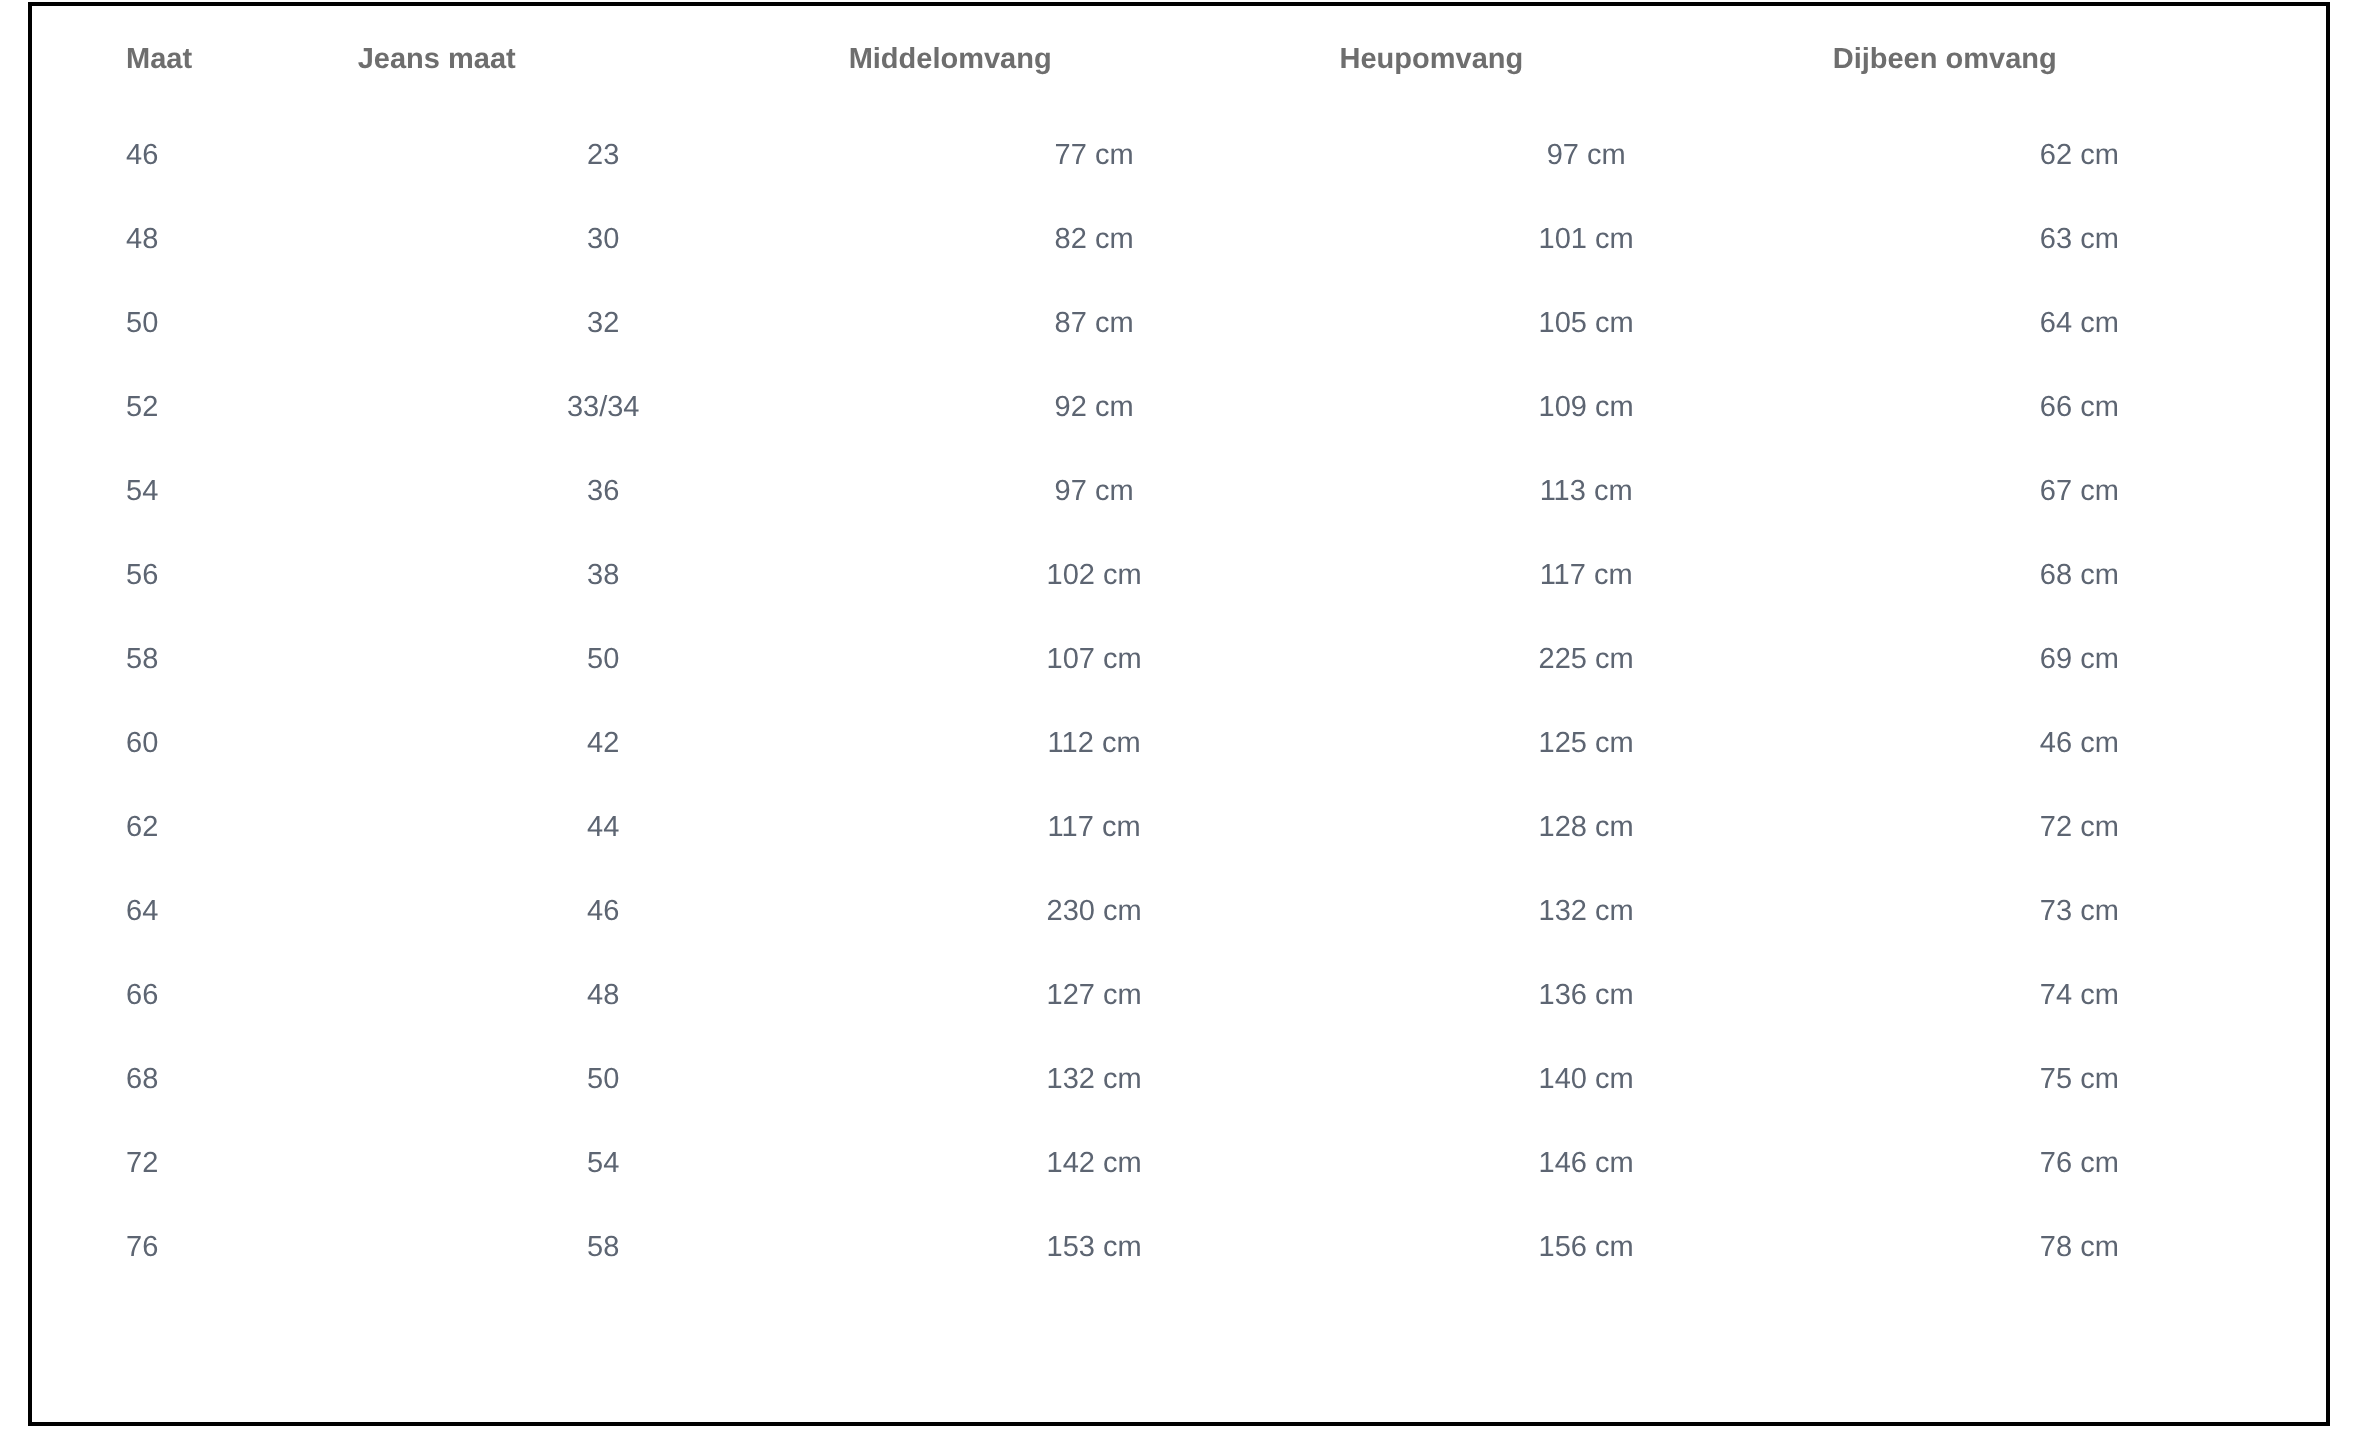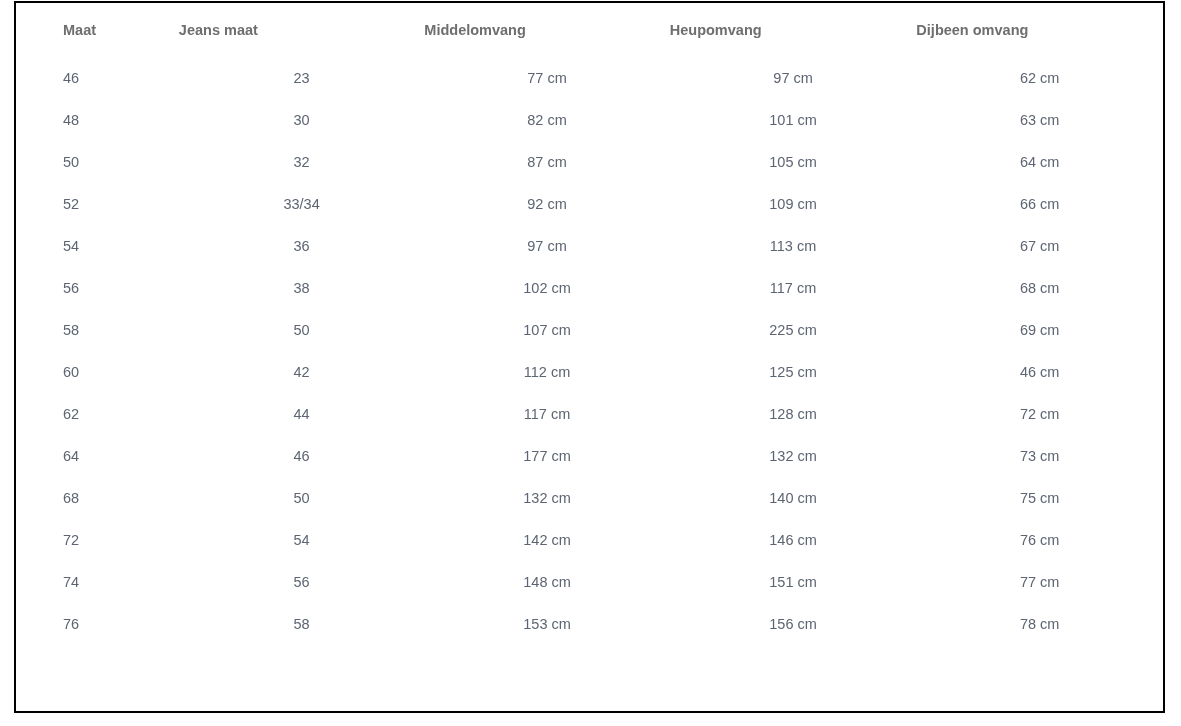--- a/index.html
+++ b/index.html
@@ -152,46 +152,46 @@
         <tr>
           <td class="first-col">62</td>
           <td>44</td>
           <td>117 cm</td>
           <td>128 cm</td>
           <td>72 cm</td>
         </tr>
         <tr>
           <td class="first-col">64</td>
           <td>46</td>
-          <td>177 cm</td>
+          <td>230 cm</td>
           <td>132 cm</td>
           <td>73 cm</td>
+        </tr>
+        <tr>
+          <td class="first-col">66</td>
+          <td>48</td>
+          <td>127 cm</td>
+          <td>136 cm</td>
+          <td>74 cm</td>
         </tr>
         <tr>
           <td class="first-col">68</td>
           <td>50</td>
           <td>132 cm</td>
           <td>140 cm</td>
           <td>75 cm</td>
         </tr>
         <tr>
           <td class="first-col">72</td>
           <td>54</td>
           <td>142 cm</td>
           <td>146 cm</td>
           <td>76 cm</td>
         </tr>
         <tr>
-          <td class="first-col">74</td>
-          <td>56</td>
-          <td>148 cm</td>
-          <td>151 cm</td>
-          <td>77 cm</td>
-        </tr>
-        <tr>
           <td class="first-col">76</td>
           <td>58</td>
           <td>153 cm</td>
           <td>156 cm</td>
           <td>78 cm</td>
         </tr>
       </tbody>
   </table>
 </div>
 

